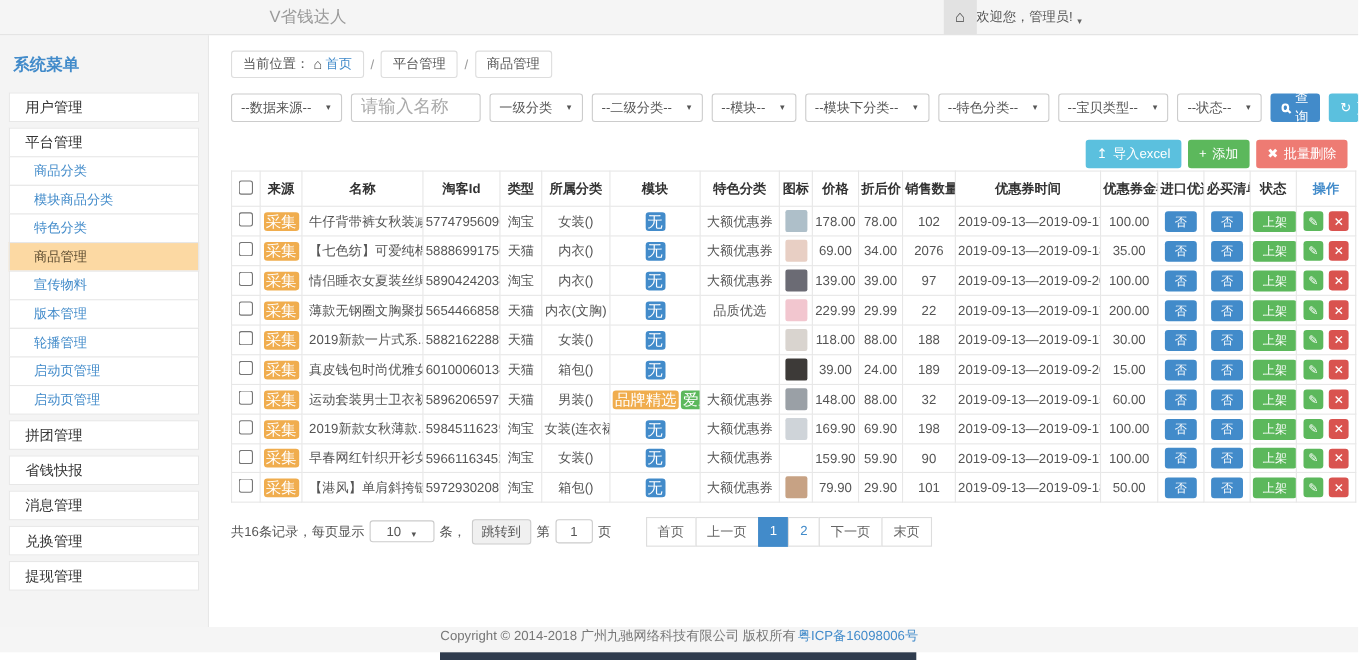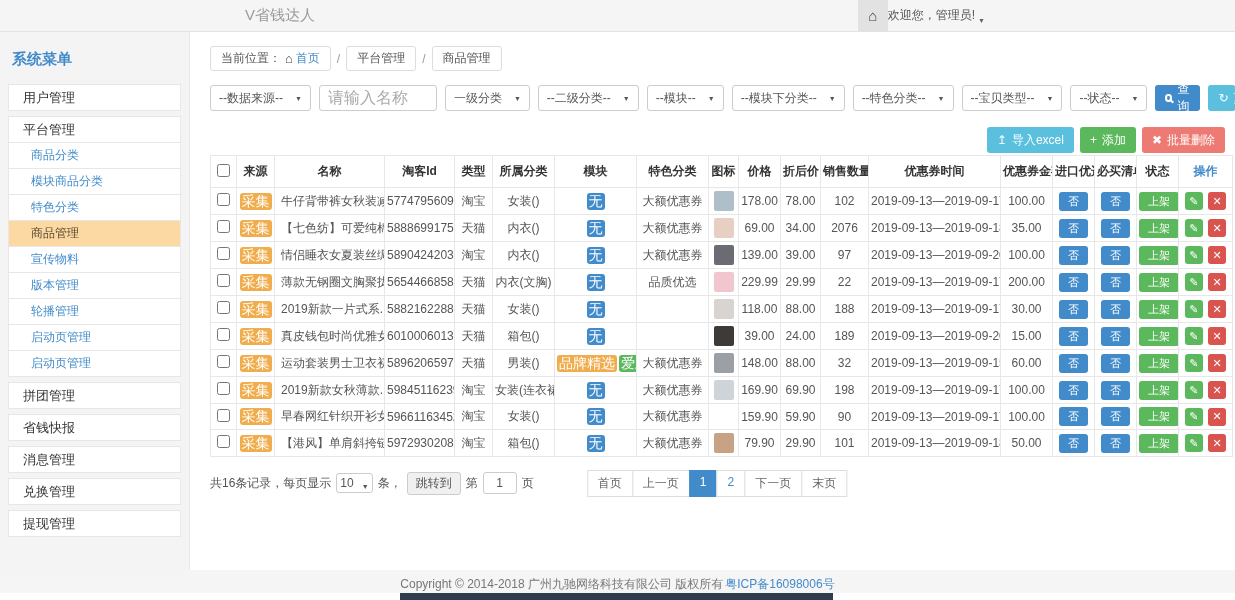--- a/index.html
+++ b/index.html
@@ -66,30 +66,30 @@
   .mini-btn { display:inline-block; color:#fff; border-radius:3px; padding:2px 9px; font-size:11px; cursor:pointer; border:none; font-family:inherit; }
   .mini-blue { background:#428bca; }
   .mini-green { background:#5cb85c; }
   .op-btn { display:inline-flex; align-items:center; justify-content:center; width:18px; height:18px; border-radius:3px; color:#fff; font-size:11px; cursor:pointer; margin:0 1px; vertical-align:middle; }
   .op-edit { background:#5cb85c; }
   .op-del { background:#d9534f; }
 
   
   .table-footer { position:relative; display:flex; align-items:center; margin-top:12px; height:28px; }
   .records { display:flex; align-items:center; gap:5px; color:#555; }
-  .per-page { border:1px solid #ccc; border-radius:3px; padding:2px 3px; background:#fff; display:inline-flex; align-items:flex-end; gap:8px; cursor:pointer; }
+  .per-page { border:1px solid #ccc; border-radius:3px; padding:2px 14px; background:#fff; display:inline-flex; align-items:flex-end; gap:8px; cursor:pointer; }
   .jump-btn { border:1px solid #ccc; border-radius:3px; padding:2px 8px; background:#f0f0f0; cursor:pointer; }
   .page-input { width:34px; height:22px; border:1px solid #ccc; border-radius:3px; text-align:center; font-size:12px; color:#555; }
   .pagination { position:absolute; left:50%; transform:translateX(-50%); display:flex; }
   .pg { border:1px solid #ddd; background:#fff; padding:4px 10px; margin-left:-1px; color:#666; cursor:pointer; font-size:12px; }
   .pg.num { color:#428bca; }
   .pg.active { background:#428bca; border-color:#428bca; color:#fff; }
 
   
-  .page-footer { position:absolute; left:0; right:0; bottom:7px; height:23px; background:#f5f5f5; display:flex; align-items:flex-end; justify-content:center; gap:2px; font-size:12px; color:#777; }
+  .page-footer { position:absolute; left:0; right:0; bottom:7px; height:23px; background:#f5f5f5; display:flex; align-items:flex-start; justify-content:center; gap:2px; font-size:12px; color:#777; }
   .icp-link { color:#428bca; cursor:pointer; }
   .bottom-strip { position:absolute; left:400px; bottom:0; width:433px; height:7px; background:#2f3c4e; }
 </style>
 </head>
 <body>
 
 <div class="page">
 
   <header class="topbar">
     <div class="topbar-title">V省钱达人</div>

